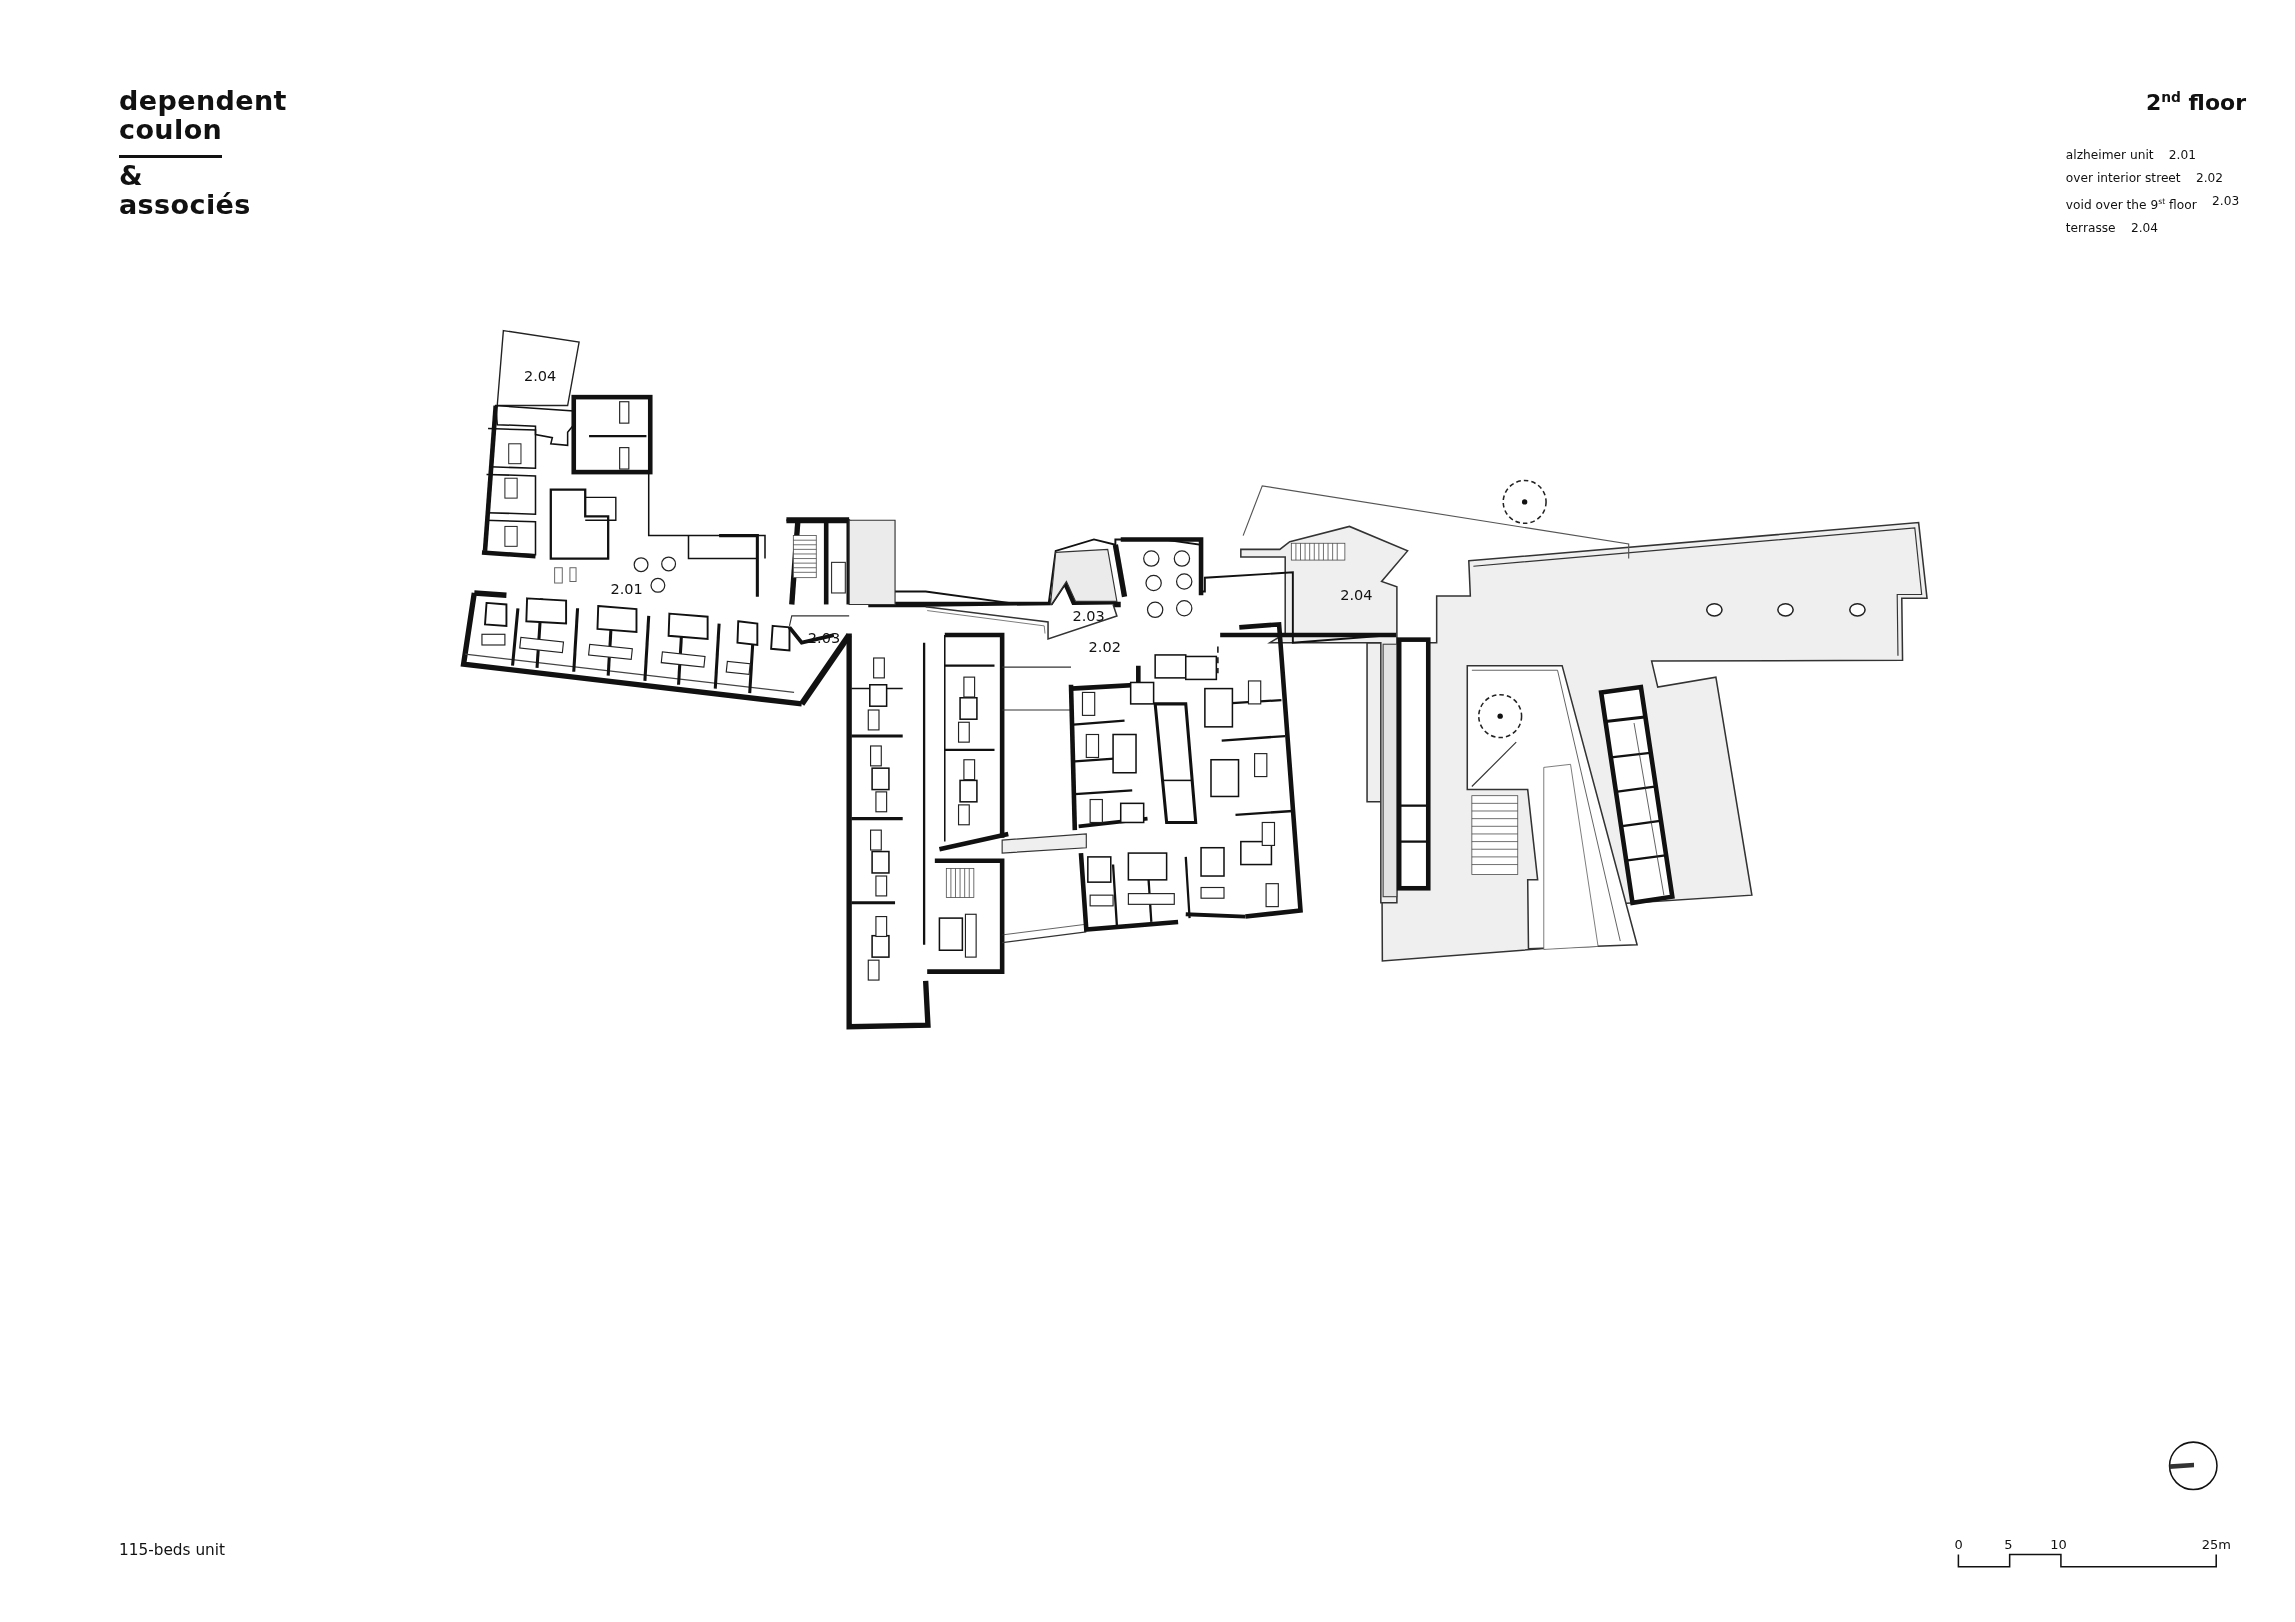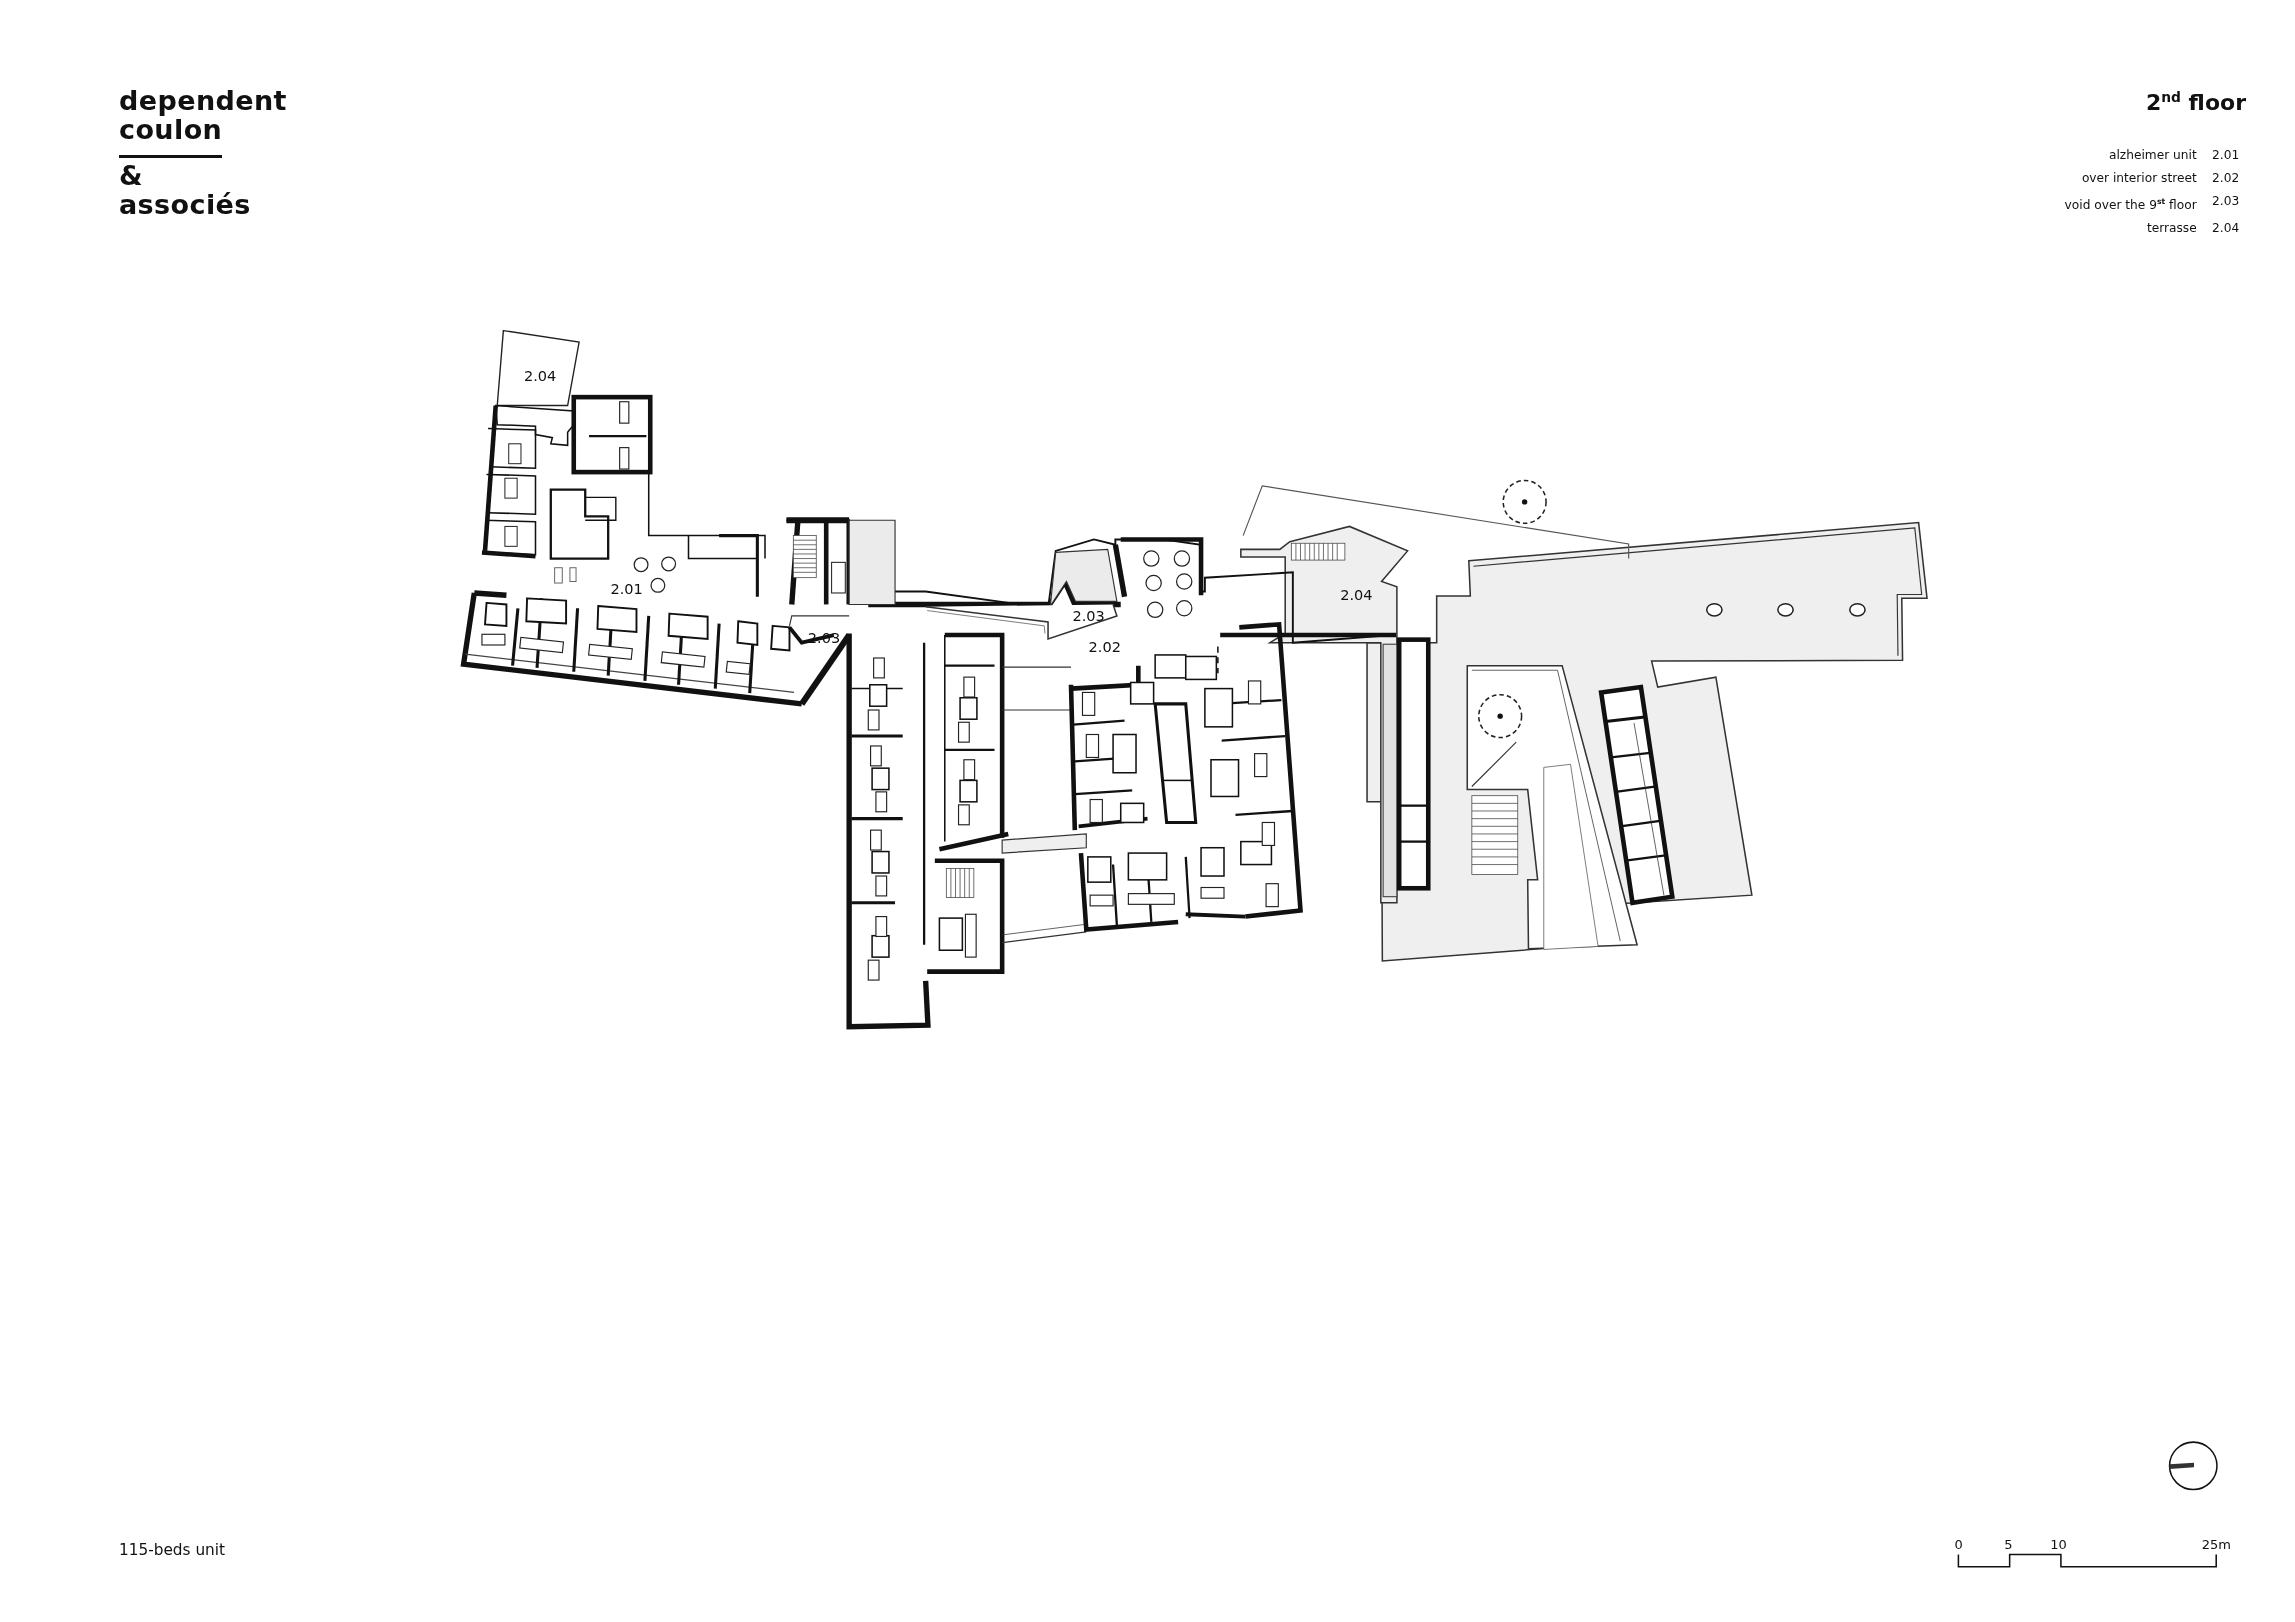--- a/index.html
+++ b/index.html
@@ -4,23 +4,23 @@
 <style>
   html, body { margin:0; padding:0; background:#ffffff; }
   body { width:2295px; height:1622px; position:relative; overflow:hidden;
          font-family:"DejaVu Sans", "Liberation Sans", sans-serif; color:#111; }
   .logo { position:absolute; left:119px; top:86px; font-weight:bold; font-size:27px; line-height:29px; letter-spacing:0.4px; }
   .logo div { white-space:nowrap; }
   .logo .ul { display:inline-block; border-bottom:3.8px solid #111; line-height:25px; padding-bottom:13px; margin-bottom:3.1px; }
   .floor-title { position:absolute; right:49px; top:90px; font-weight:bold; font-size:22px;text-align:center; }
   .floor-title sup { font-size:13.8px; vertical-align:top; position:relative; top:-1.5px; }
   .legend { position:absolute; right:49px; top:144px; font-size:12.2px; line-height:23px; }
-  .legend-row { display:flex; justify-content:flex-end; gap:15.3px; }
+  .legend-row { display:flex; justify-content:flex-start; gap:15.3px; }
   .legend-row .code { width:34px; text-align:left; }
-  .legend-row sup { font-size:7.7px;font-weight:bold; }
+  .legend-row sup { font-size:7.7px; }
   .project { position:absolute; left:119px; top:1540px; }
   .project .title { font-size:20px; line-height:24.5px; }
   .project .sub { font-size:15.3px; line-height:20px; }
   .plan { position:absolute; left:0; top:0; }
   .room-label { font-family:"DejaVu Sans", sans-serif; font-size:19px; fill:#111; }
   .scale-label { font-family:"DejaVu Sans", sans-serif; font-size:17px; fill:#111; }
 </style>
 </head>
 <body>
 

